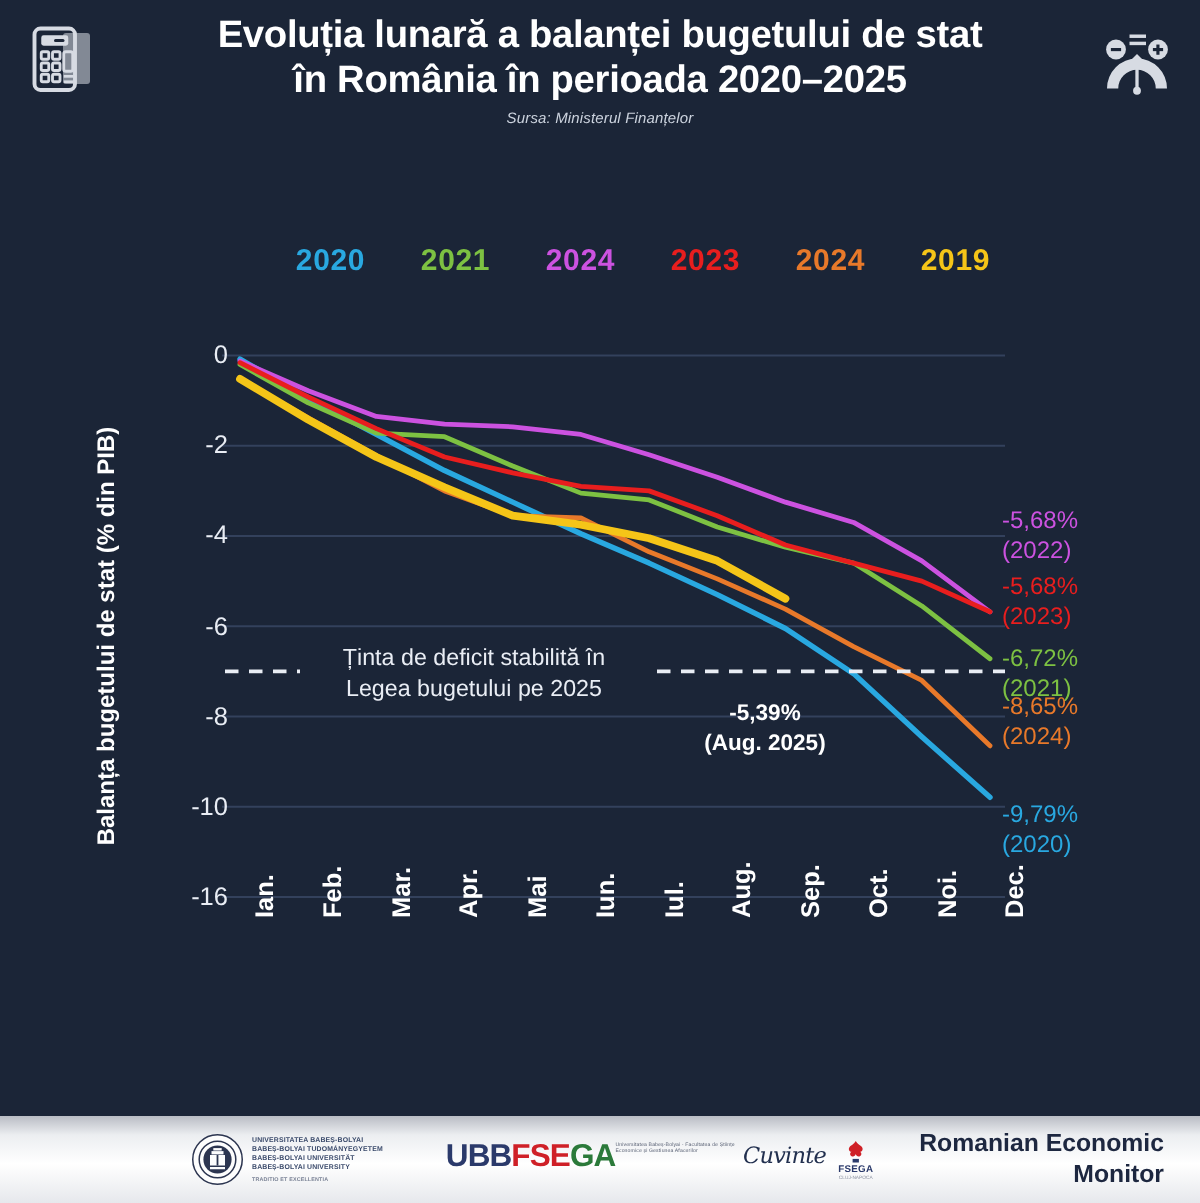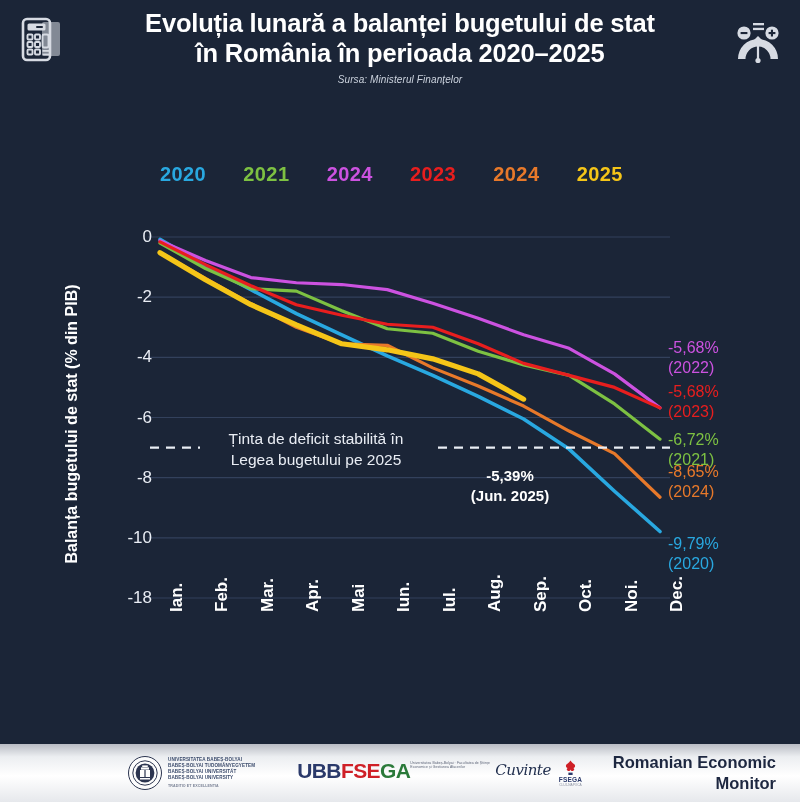--- a/index.html
+++ b/index.html
@@ -24,21 +24,21 @@
     letter-spacing: -0.2px; color: #ffffff; white-space: nowrap;
   }
   .subtitle {
     margin-top: 6px; font-size: 10px; font-style: italic;
     color: #ccd3de; letter-spacing: .1px;
   }
 
   
   .legend { position: absolute; top: 163px; left: 160px; width: 500px; display: flex; }
   .legend-item {
-    flex: 1 1 0; text-align: left;
+    flex: 1 1 0; text-align: right;
     font-size: 20px; font-weight: bold; letter-spacing: .4px;
   }
 
   
   .chart-wrap { position: absolute; left: 0; top: 0; width: 800px; height: 720px; }
   .ylabel {
     position: absolute; left: -118px; top: 415px; width: 380px;
     transform: rotate(-90deg); transform-origin: 50% 50%;
     text-align: center; font-size: 16px; font-weight: bold; color: #ffffff;
   }
@@ -145,33 +145,33 @@
     <div class="title-line">în România în perioada 2020–2025</div>
     <div class="subtitle">Sursa: Ministerul Finanțelor</div>
   </div>
 
   <div class="legend" id="legend">
       <div class="legend-item" style="color: rgb(41, 168, 224);">2020</div>
       <div class="legend-item" style="color: rgb(125, 193, 66);">2021</div>
       <div class="legend-item" style="color: rgb(204, 82, 224);">2024</div>
       <div class="legend-item" style="color: rgb(232, 30, 30);">2023</div>
       <div class="legend-item" style="color: rgb(232, 121, 42);">2024</div>
-      <div class="legend-item" style="color: rgb(245, 197, 24);">2025</div>
+      <div class="legend-item" style="color: rgb(245, 197, 24);">2019</div>
     </div>
 
   <div class="chart-wrap">
     <div class="ylabel">Balanța bugetului de stat (% din PIB)</div>
     <div class="yticks" id="yticks">
         <div class="ytick" style="top: 237px;">0</div>
         <div class="ytick" style="top: 297.167px;">-2</div>
         <div class="ytick" style="top: 357.333px;">-4</div>
         <div class="ytick" style="top: 417.5px;">-6</div>
         <div class="ytick" style="top: 477.667px;">-8</div>
         <div class="ytick" style="top: 537.833px;">-10</div>
-        <div class="ytick" style="top: 598px;">-18</div>
+        <div class="ytick" style="top: 598px;">-16</div>
       </div>
     <div id="xticks">
         <div class="xtick" style="left: 167px; top: 612px;">Ian.</div>
         <div class="xtick" style="left: 212.455px; top: 612px;">Feb.</div>
         <div class="xtick" style="left: 257.909px; top: 612px;">Mar.</div>
         <div class="xtick" style="left: 303.364px; top: 612px;">Apr.</div>
         <div class="xtick" style="left: 348.818px; top: 612px;">Mai</div>
         <div class="xtick" style="left: 394.273px; top: 612px;">Iun.</div>
         <div class="xtick" style="left: 439.727px; top: 612px;">Iul.</div>
         <div class="xtick" style="left: 485.182px; top: 612px;">Aug.</div>
@@ -199,21 +199,21 @@
         <line x1="438" x2="670" y1="447.58333333333337" y2="447.58333333333337" stroke="#e9edf4" stroke-width="2.4" stroke-dasharray="9 7"></line>
       </svg>
 
     <div class="target-note">
       <div>Ținta de deficit stabilită în</div>
       <div>Legea bugetului pe 2025</div>
     </div>
 
     <div class="note-2025">
       <div>-5,39%</div>
-      <div>(Jun. 2025)</div>
+      <div>(Aug. 2025)</div>
     </div>
 
     <div id="endlabels">
         <div class="endlabel" style="top: 338px; color: rgb(204, 82, 224);">
           <div>-5,68%</div>
           <div>(2022)</div>
         </div>
         <div class="endlabel" style="top: 382px; color: rgb(232, 30, 30);">
           <div>-5,68%</div>
           <div>(2023)</div>

